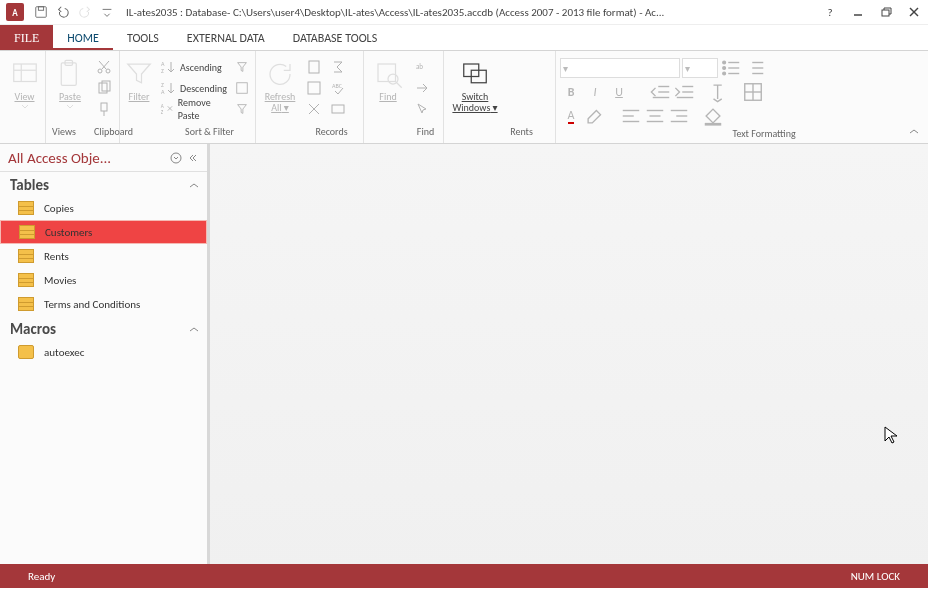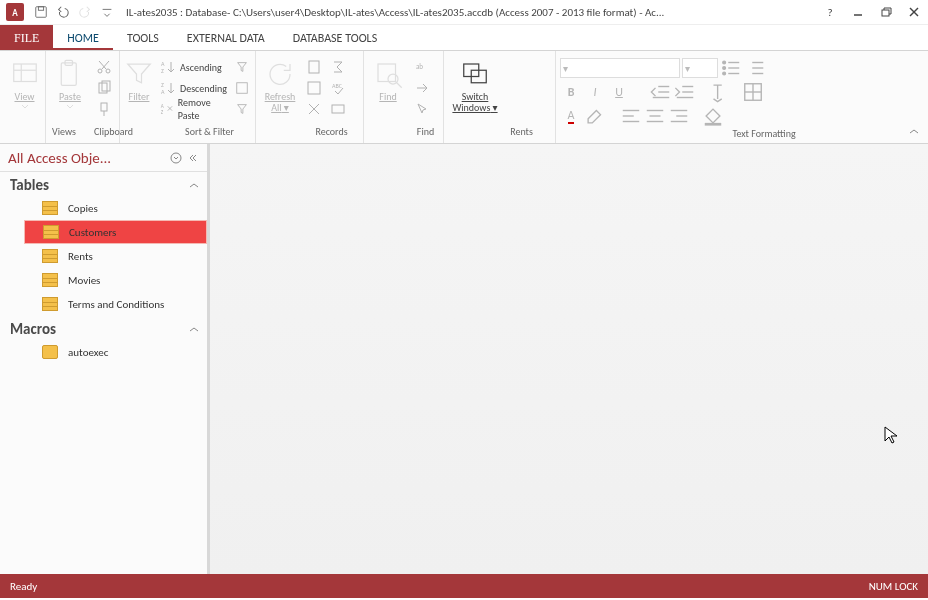--- a/index.html
+++ b/index.html
@@ -42,34 +42,34 @@
 
 
 .content { position:absolute; top:144px; left:0; right:0; bottom:24px; display:flex; }
 .navpane { width:210px; border-right:3px solid #d8d8d8; background:#fbfbfb; display:flex; flex-direction:column; }
 .nav-hdr { height:28px; display:flex; align-items:center; padding:0 8px; color:#a4373a; font-size:15px; background:#fbfbfb; border-bottom:1px solid #e0e0e0; }
 .nav-hdr .ttl { flex:1; white-space:nowrap; overflow:hidden; text-overflow:ellipsis; }
 .nav-hdr .gl { width:14px; height:14px; margin-left:2px; display:flex; align-items:center; justify-content:center; color:#888; }
 .nav-group { padding:4px 8px 2px 10px; font-size:15px; color:#4a4a4a; font-weight:600; display:flex; align-items:center; }
 .nav-group .sp { flex:1; }
 .nav-group .cg { color:#888; font-size:10px; }
-.nav-item { height:24px; display:flex; align-items:center; padding-left:18px; font-size:11px; color:#333; gap:10px;margin-left:24px; }
+.nav-item { height:24px; display:flex; align-items:center; padding-left:18px; font-size:11px; color:#333; gap:10px; }
 .nav-item.sel { background:#ef4444; border:1px solid #f5b9b3; }
 .nav-item .oi { width:16px; height:14px; }
 .tbl-ic { background:linear-gradient(#f4c04a,#f4c04a); border:1px solid #cf9b2f; position:relative; }
 .tbl-ic::before,.tbl-ic::after { content:""; position:absolute; background:#cf9b2f; }
 .tbl-ic::before { top:4px; left:0; right:0; height:1px; }
 .tbl-ic::after { top:8px; left:0; right:0; height:1px; }
 .mac-ic { width:14px; height:14px; background:#f4c04a; border:1px solid #cf9b2f; border-radius:2px; }
 
 .workarea { flex:1; background:linear-gradient(#f5f5f5,#f0f0f0); position:relative; }
 .cursor-img { position:absolute; left:674px; top:282px; font-size:14px; color:#000; }
 
 
-.statusbar { position:absolute; left:0; right:0; bottom:2px; height:24px; background:#a4373a; color:#fff; display:flex; align-items:center; padding:0 10px; font-size:11px; }
+.statusbar { position:absolute; left:0; right:0; bottom:12px; height:24px; background:#a4373a; color:#fff; display:flex; align-items:center; padding:0 28px; font-size:11px; }
 .statusbar .sp { flex:1; }
 
 svg { stroke:currentColor; fill:none; }
 </style>
 </head>
 <body>
 
 <div class="titlebar">
   <div class="app-icon">A</div>
   <div class="qat-btn">

